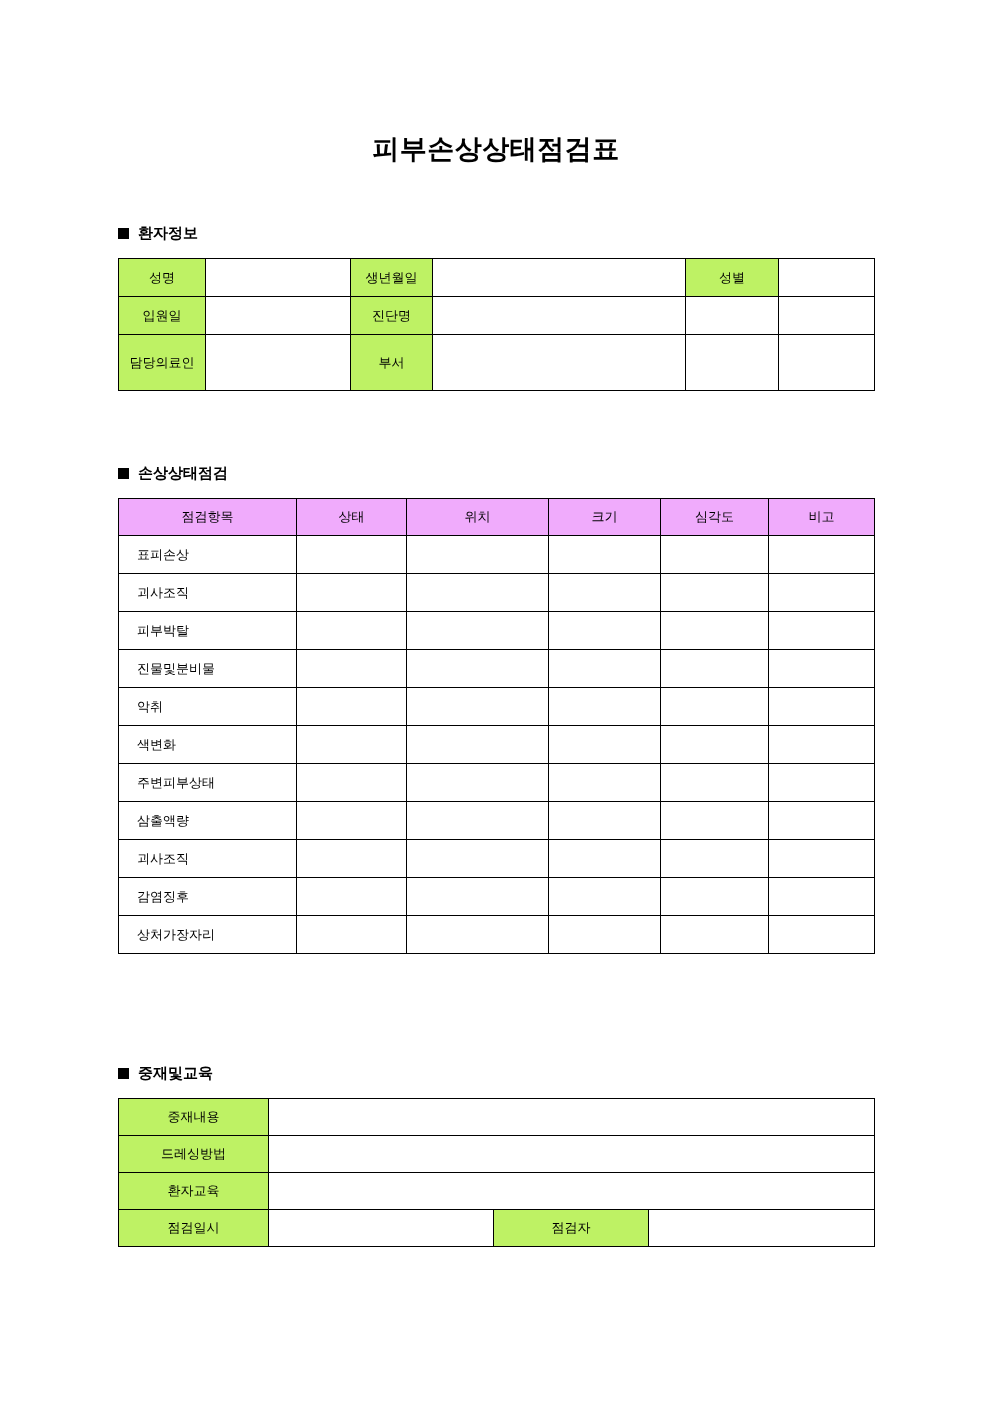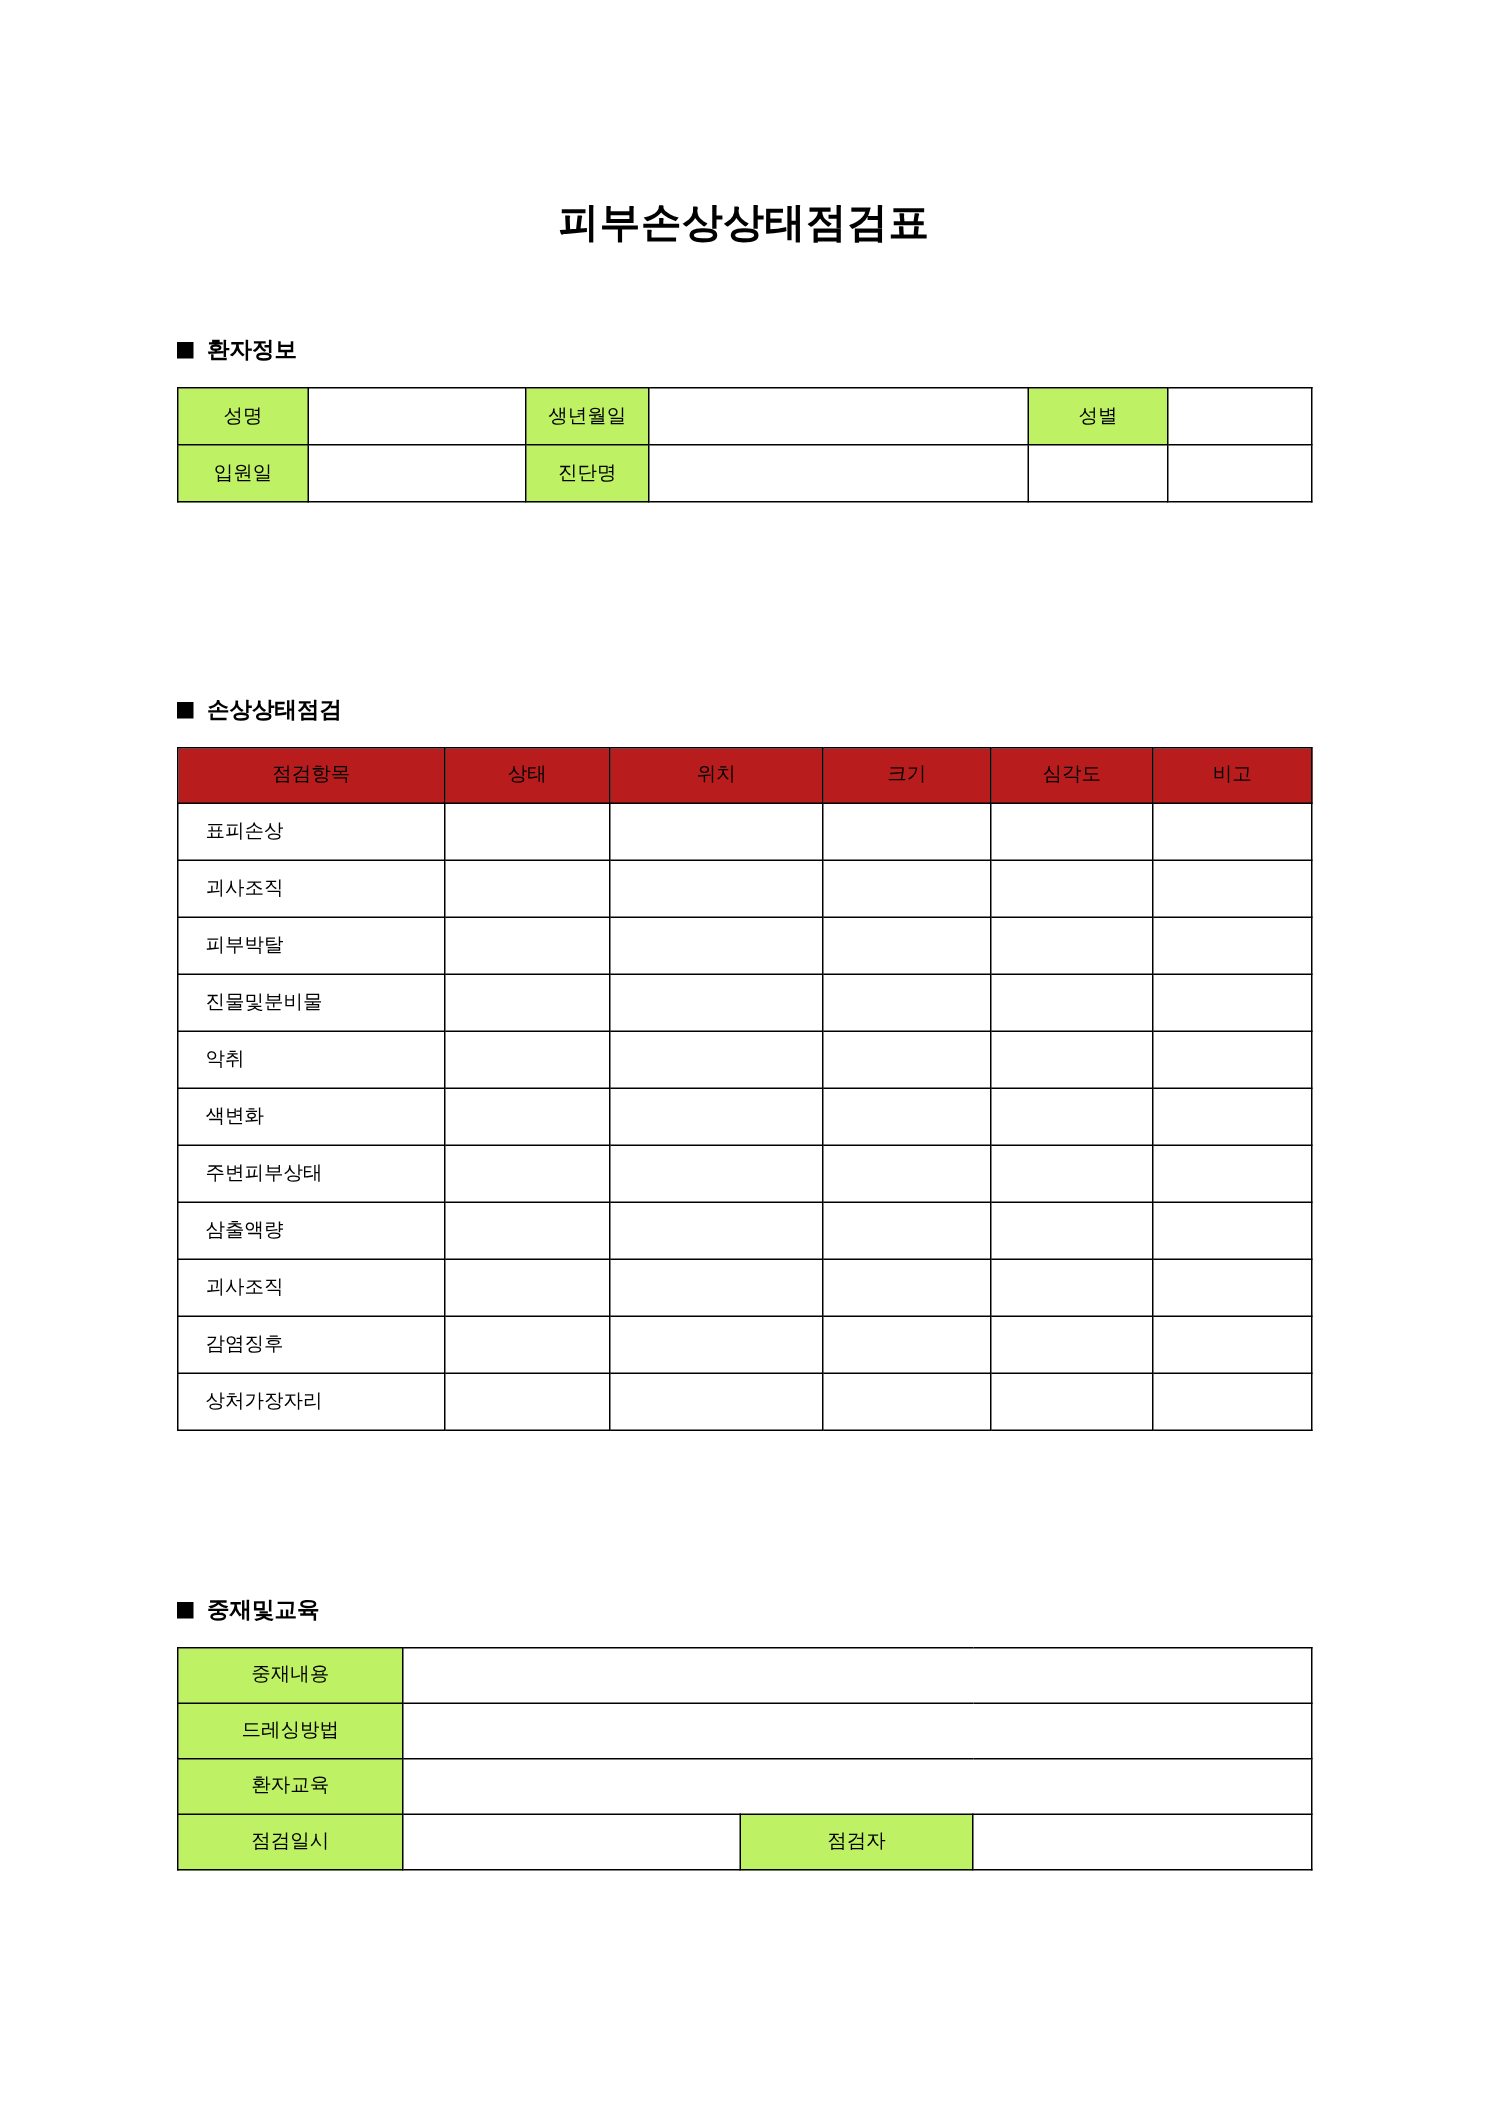--- a/index.html
+++ b/index.html
@@ -100,21 +100,21 @@
   #patient-table tr.tall td { height: 56px; }
 
   
   #damage-table {
     left: 118px;
     top: 498px;
     width: 756px;
   }
   #damage-table td { height: 38px; }
   #damage-table thead td {
-    background: #b91c1c;
+    background: #f0abfc;
     text-align: center;
     font-size: 13px;
     height: 37px;
   }
   #damage-table td.item {
     text-align: left;
     padding-left: 18px;
   }
 
   
@@ -155,20 +155,28 @@
         <td class="val"></td>
       </tr>
       <tr>
         <td class="lbl">입원일</td>
         <td class="val"></td>
         <td class="lbl">진단명</td>
         <td class="val"></td>
         <td class="blank"></td>
         <td class="val"></td>
       </tr>
+      <tr class="tall">
+        <td class="lbl">담당의료인</td>
+        <td class="val"></td>
+        <td class="lbl">부서</td>
+        <td class="val"></td>
+        <td class="blank"></td>
+        <td class="val"></td>
+      </tr>
     </tbody>
   </table>
 
   <div class="section-heading" id="heading-damage">
     <span class="bullet"></span><span class="heading-text">손상상태점검</span>
   </div>
 
   <table class="form-table" id="damage-table">
     <colgroup>
       <col style="width:178px">

